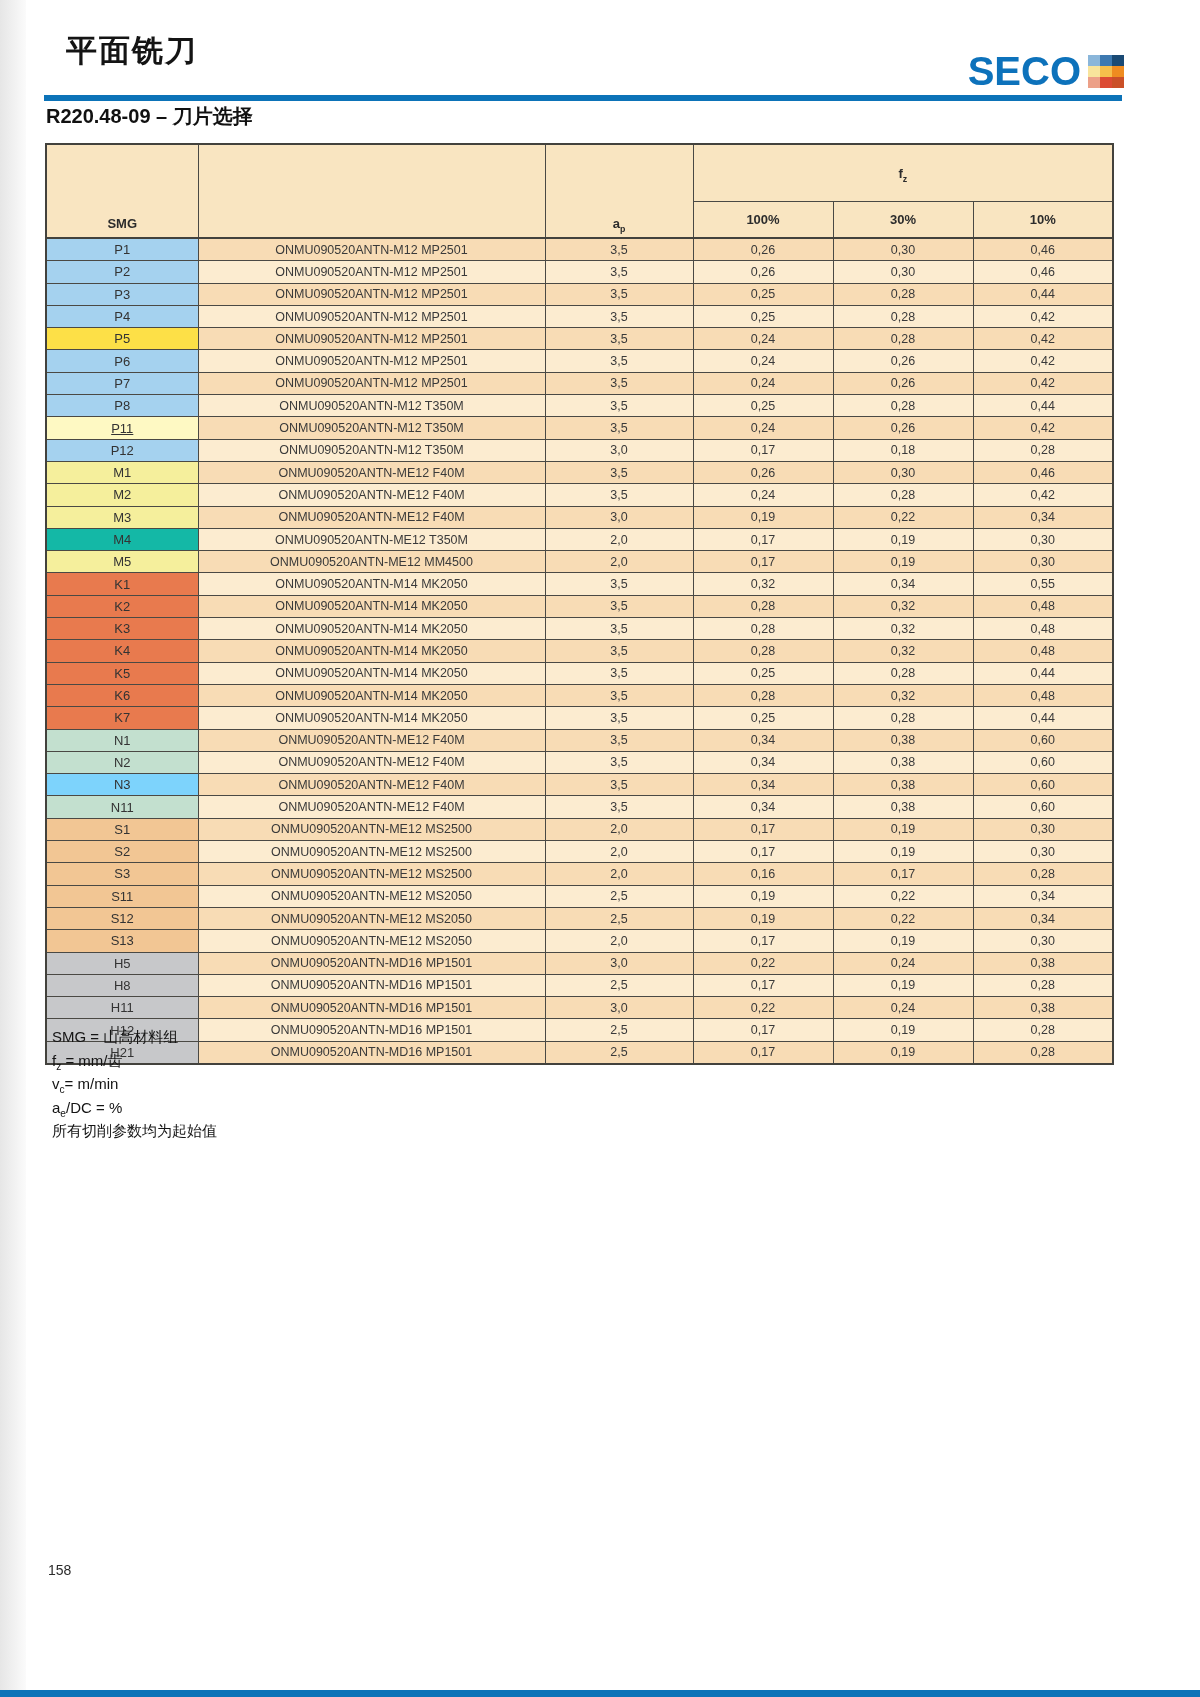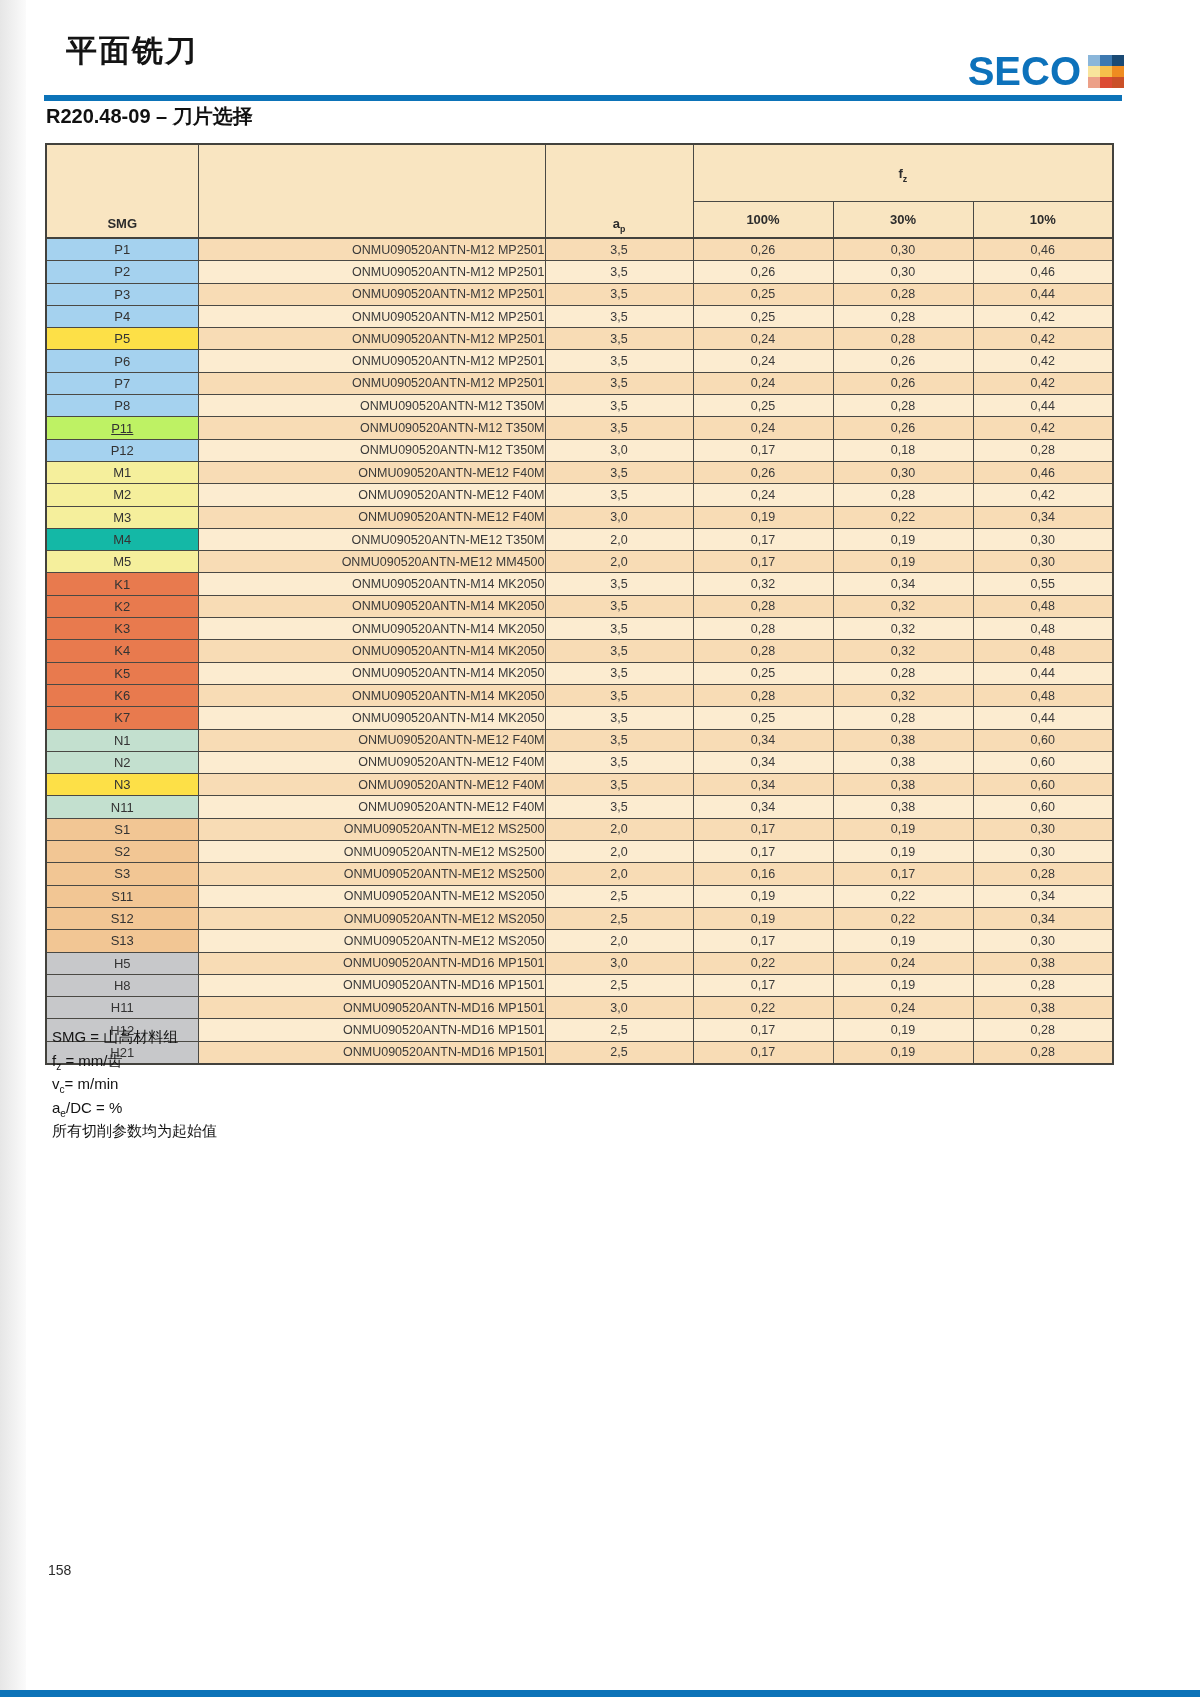--- a/index.html
+++ b/index.html
@@ -25,21 +25,21 @@
   th,td{border:1px solid #4a4944;}
   thead th{background:#f9e5c1;font-weight:bold;color:#2c2c2c;}
   thead tr.top-row th{height:54px;}
   th.smg-h,th.ap-h{vertical-align:bottom;padding-bottom:6px;text-align:center;}
   th.desig-h{vertical-align:bottom;}
   th.fz-h{vertical-align:middle;text-align:center;}
   thead tr.pct-row th{height:33px;text-align:center;vertical-align:middle;}
   thead{border-bottom:2px solid #43423d;}
   tbody td{height:21.3px;padding:0;text-align:center;vertical-align:middle;
         font-size:12.5px;color:#3a3a3a;}
-  tbody td.desig{text-align:right;}
+  tbody td.desig{text-align:center;}
   tr.dark td{background:#f8dcb5;}
   tr.light td{background:#fcecd0;}
   tr.group-start td{border-top:1px solid #4d7c0f;}
   td.smg-cell{font-size:13px;color:#333;}
   sub{font-size:68%;line-height:0;}
   .footnotes{position:absolute;left:52px;top:1025px;font-size:15px;
         line-height:23.5px;color:#141414;}
   .page-number{position:absolute;left:48px;top:1562px;font-size:14px;color:#2b2b2b;}
   .bottom-bar{position:absolute;left:0;bottom:0;width:100%;height:7px;}
 </style>
@@ -152,21 +152,21 @@
         </tr>
         <tr class="light">
           <td class="smg-cell" style="background: rgb(165, 210, 239);">P8</td>
           <td class="desig">ONMU090520ANTN-M12 T350M</td>
           <td class="ap">3,5</td>
           <td class="fz100">0,25</td>
           <td class="fz30">0,28</td>
           <td class="fz10">0,44</td>
         </tr>
         <tr class="dark">
-          <td class="smg-cell" style="background: #bef264; text-decoration: underline;">P11</td>
+          <td class="smg-cell" style="background: #fef9c3; text-decoration: underline;">P11</td>
           <td class="desig">ONMU090520ANTN-M12 T350M</td>
           <td class="ap">3,5</td>
           <td class="fz100">0,24</td>
           <td class="fz30">0,26</td>
           <td class="fz10">0,42</td>
         </tr>
         <tr class="light">
           <td class="smg-cell" style="background: rgb(165, 210, 239);">P12</td>
           <td class="desig">ONMU090520ANTN-M12 T350M</td>
           <td class="ap">3,0</td>
@@ -280,21 +280,21 @@
         </tr>
         <tr class="light">
           <td class="smg-cell" style="background: rgb(195, 224, 207);">N2</td>
           <td class="desig">ONMU090520ANTN-ME12 F40M</td>
           <td class="ap">3,5</td>
           <td class="fz100">0,34</td>
           <td class="fz30">0,38</td>
           <td class="fz10">0,60</td>
         </tr>
         <tr class="dark">
-          <td class="smg-cell" style="background: #fde047;">N3</td>
+          <td class="smg-cell" style="background: #7dd3fc;">N3</td>
           <td class="desig">ONMU090520ANTN-ME12 F40M</td>
           <td class="ap">3,5</td>
           <td class="fz100">0,34</td>
           <td class="fz30">0,38</td>
           <td class="fz10">0,60</td>
         </tr>
         <tr class="light">
           <td class="smg-cell" style="background: rgb(195, 224, 207);">N11</td>
           <td class="desig">ONMU090520ANTN-ME12 F40M</td>
           <td class="ap">3,5</td>

